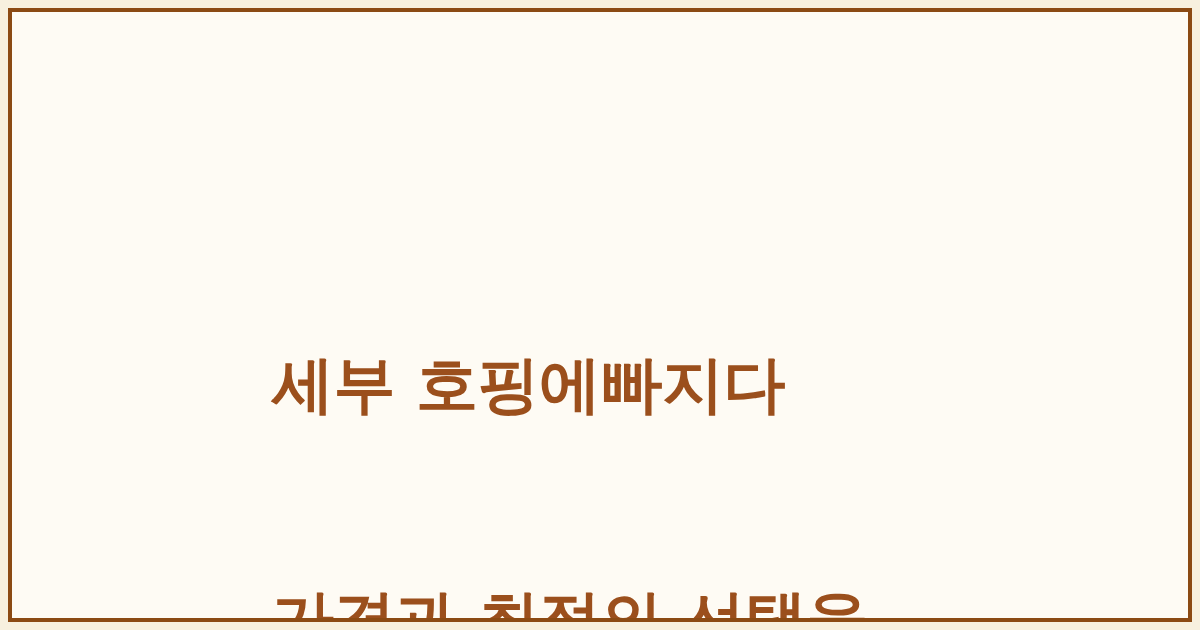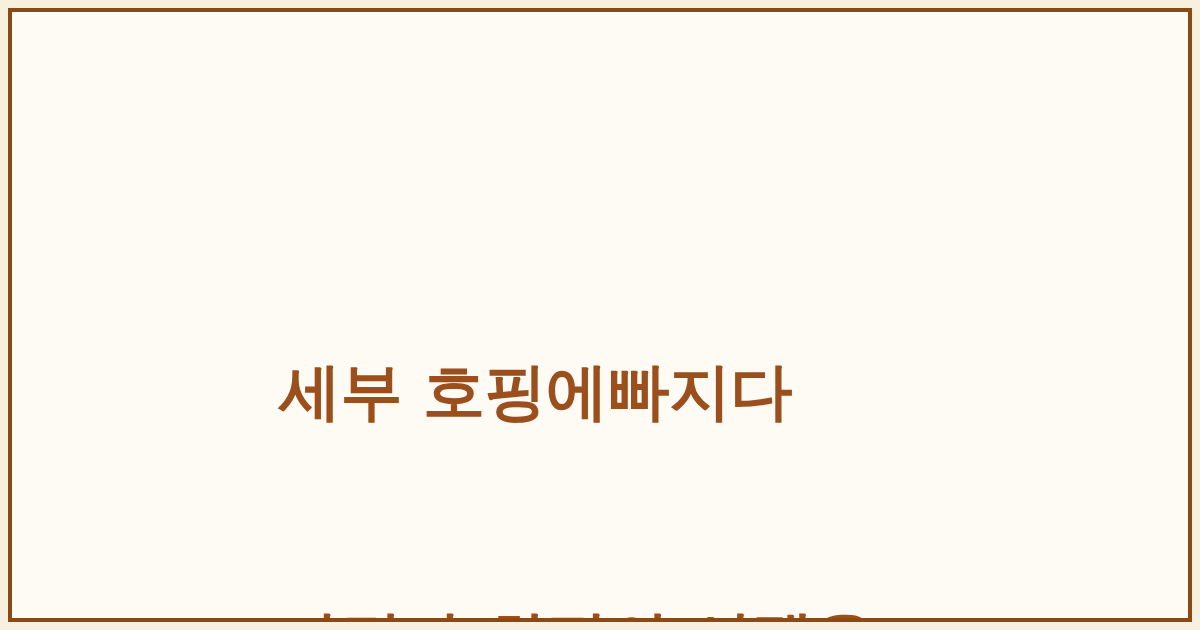--- a/index.html
+++ b/index.html
@@ -47,21 +47,21 @@
     font-size: 62px;
     line-height: 78px;
     letter-spacing: -0.5px;
     text-align: left;
     white-space: pre-wrap;
     word-break: keep-all;
   }
 
   .hl-line {
     display: block;
-    margin: 7px;
+    margin: 0;
     padding: 0;
   }
 </style>
 </head>
 <body>
 
 <div id="canvas">
   <div id="frame">
 
     <div id="headline">

